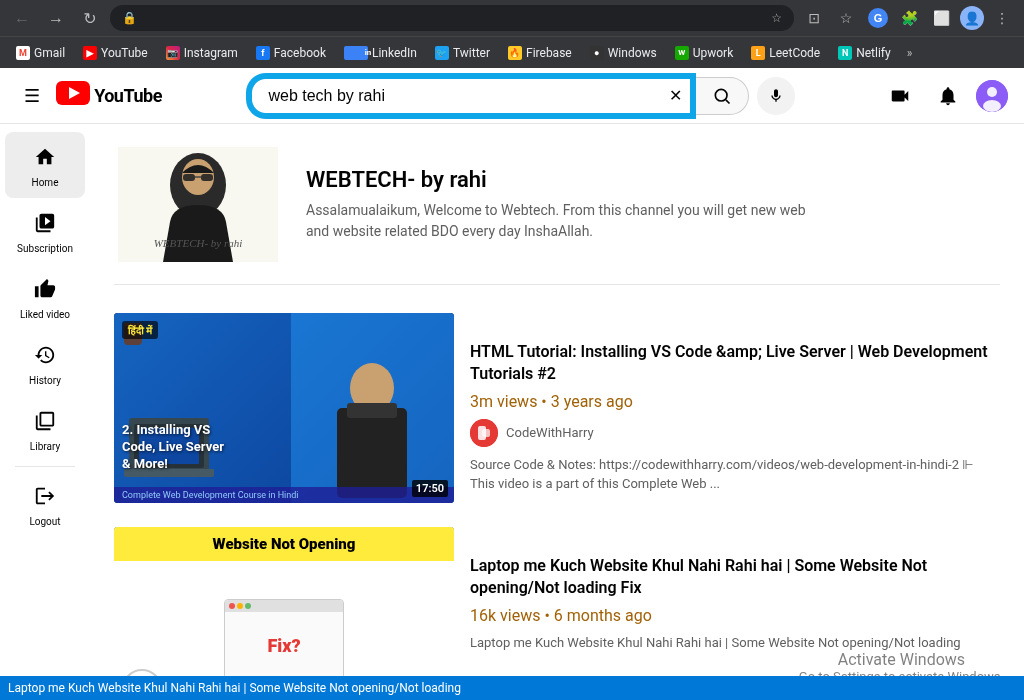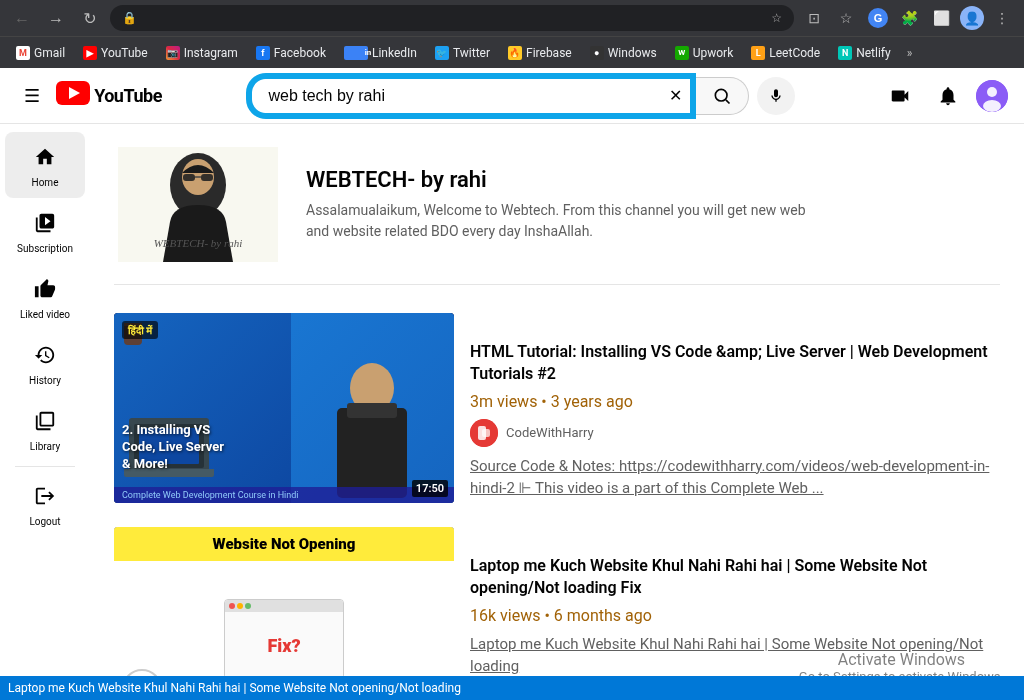--- a/index.html
+++ b/index.html
@@ -78,21 +78,21 @@
     .video-thumbnail { width: 340px; height: 190px; flex-shrink: 0; border-radius: 4px; overflow: hidden; position: relative; background: #000; }
     .thumbnail-placeholder { width: 100%; height: 100%; position: relative; overflow: hidden; }
     .video-duration { position: absolute; bottom: 6px; right: 6px; background: rgba(0,0,0,0.8); color: #fff; font-size: 11px; padding: 2px 4px; border-radius: 2px; font-weight: 600; }
     .video-info { flex: 1; margin-top: 28px; }
     .video-title { font-size: 16px; font-weight: 600; color: #030303; margin-bottom: 6px; line-height: 1.4; }
     .video-meta { font-size: 16px; color: #a16207; margin-bottom: 8px; }
     .video-channel { display: flex; align-items: center; gap: 8px; margin-bottom: 8px; }
     .channel-thumb { width: 28px; height: 28px; border-radius: 50%; overflow: hidden; flex-shrink: 0; }
     .channel-thumb-placeholder { width: 100%; height: 100%; display: flex; align-items: center; justify-content: center; font-size: 12px; font-weight: bold; color: #fff; }
     .channel-thumb-name { font-size: 13px; color: #606060; }
-    .video-desc { font-size: 15px; color: #606060; line-height: 1.5; text-decoration: underline; }
+    .video-desc { font-size: 13px; color: #606060; line-height: 1.5; }
 
     
     .activate-windows { position: fixed; bottom: 16px; right: 20px; color: rgba(0,0,0,0.5); text-align: center; pointer-events: none; z-index: 100; }
     .activate-windows-title { font-size: 16px; font-weight: 400; }
     .activate-windows-sub { font-size: 13px; }
 
     
     .selection-bar { position: fixed; bottom: 0; left: 0; right: 0; height: 24px; background: #0078d7; color: #fff; font-size: 12px; display: flex; align-items: center; padding: 0 8px; z-index: 200; }
   </style>
 </head>

